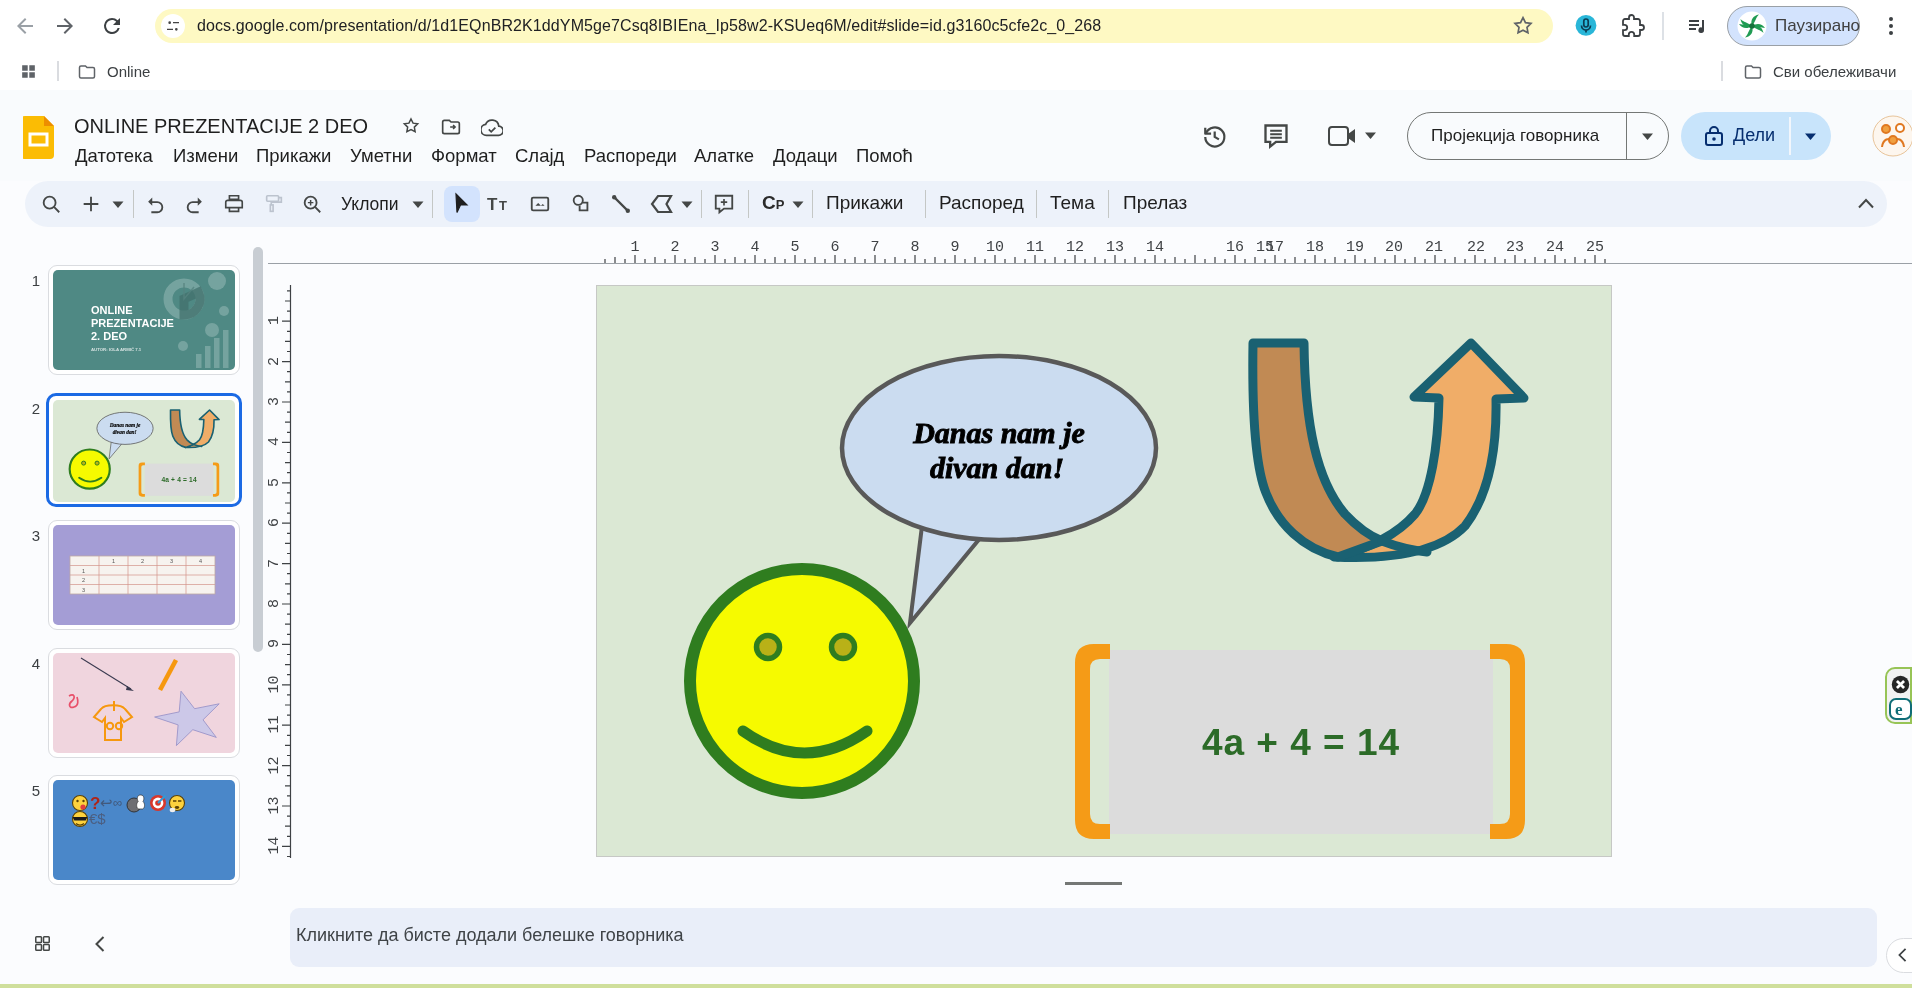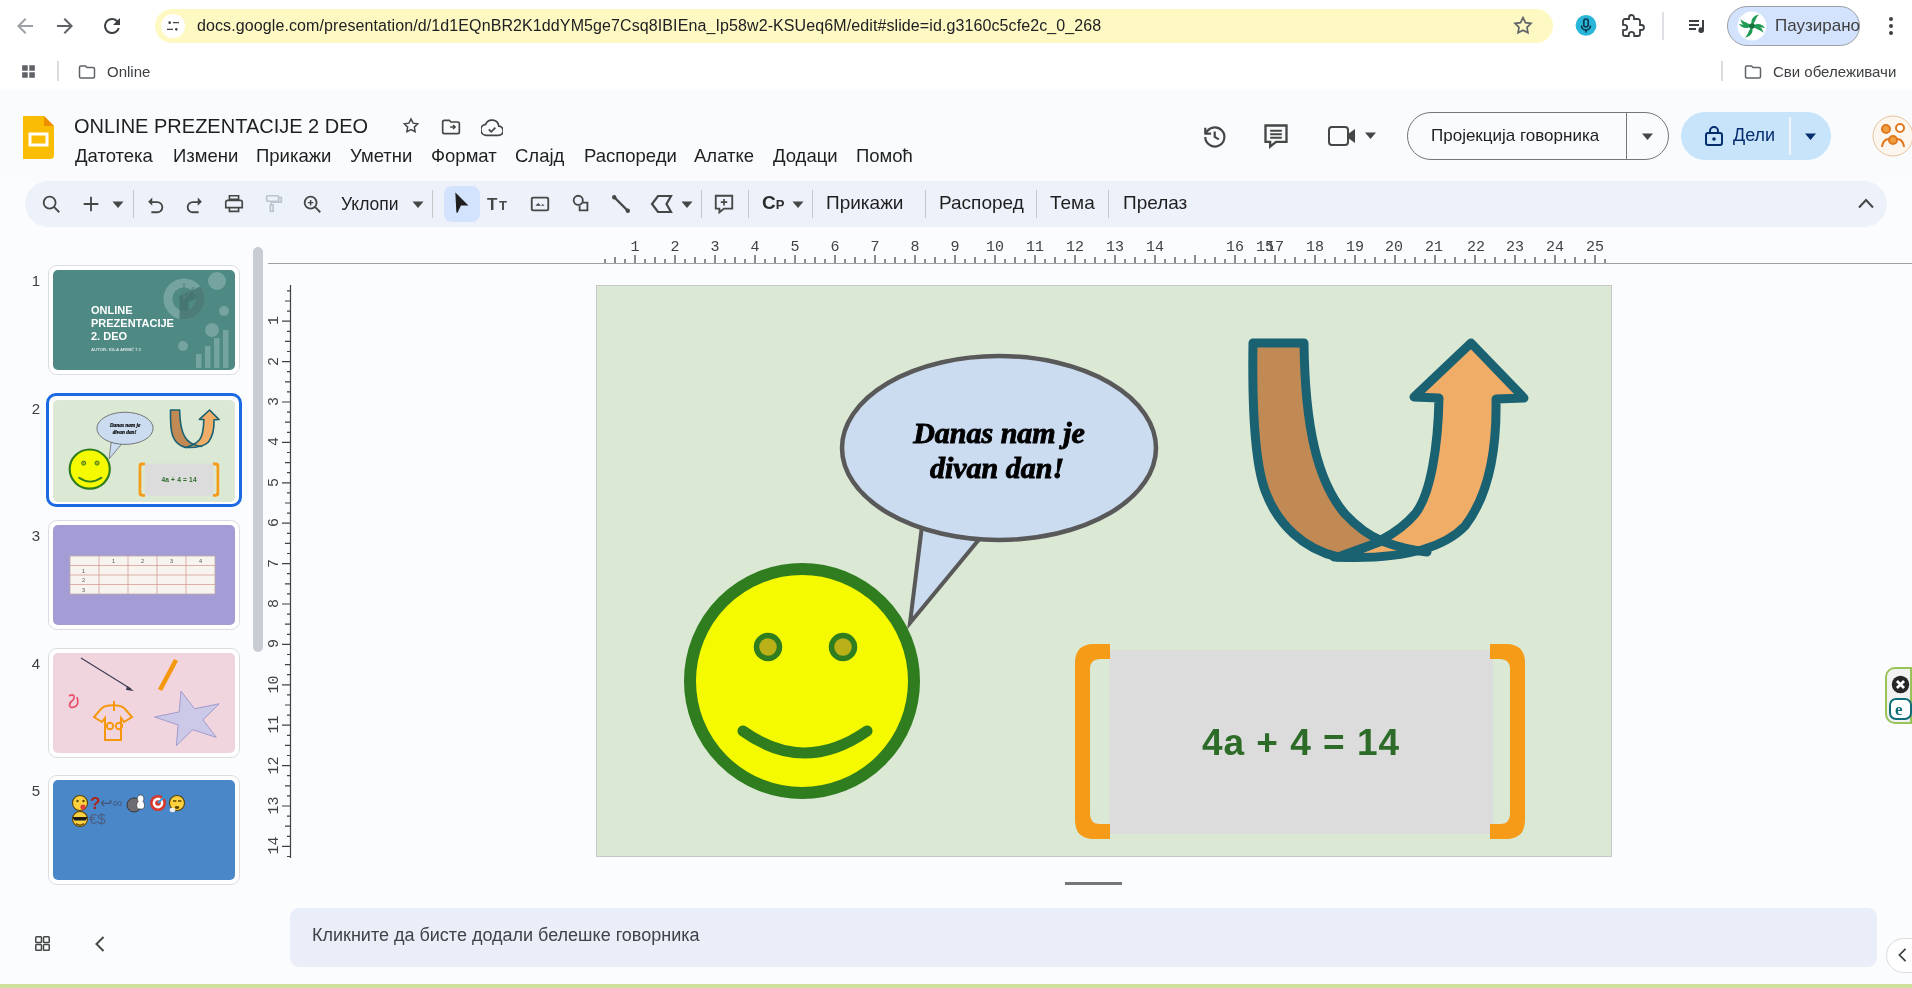--- a/index.html
+++ b/index.html
@@ -22,21 +22,21 @@
 .tbtxt{position:absolute;top:192px;font-size:19px;color:#1f1f1f}
 .tsep{position:absolute;top:190px;width:1px;height:28px;background:#c4c7c5}
 
 .thumbcard{position:absolute;left:48px;width:192px;height:110px;background:#fff;border:1px solid #dadce0;border-radius:9px}
 .thumbin{position:absolute;left:4px;top:4px;width:182px;height:100px;border-radius:5px;overflow:hidden}
 .tnum{position:absolute;left:26px;width:20px;text-align:center;font-size:15px;color:#3c4043}
 
 #slide{position:absolute;left:596px;top:285px;width:1016px;height:572px;background:#dbe8d4;border:1px solid #c6c8c5}
 .rnum{position:absolute;font-family:"Liberation Mono",monospace;font-size:15px;color:#3f4245}
 #notes{position:absolute;left:290px;top:908px;width:1587px;height:59px;background:#e9eef9;border-radius:9px}
-#notes div{margin:17px 0 0 22px;font-size:18px;color:#3f4347}
+#notes div{margin:17px 0 0 6px;font-size:18px;color:#3f4347}
 </style>
 </head>
 <body>
 <div id="stage">
 
 <div id="chrome">
   <svg class="abs" style="left:13px;top:14px" width="24" height="24" viewBox="0 0 24 24">
         <path d="M20 11H7.8l5.6-5.6L12 4l-8 8 8 8 1.4-1.4L7.8 13H20v-2z" fill="#9aa0a6"></path>
       </svg>
   <svg class="abs" style="left:53px;top:14px" width="24" height="24" viewBox="0 0 24 24">

